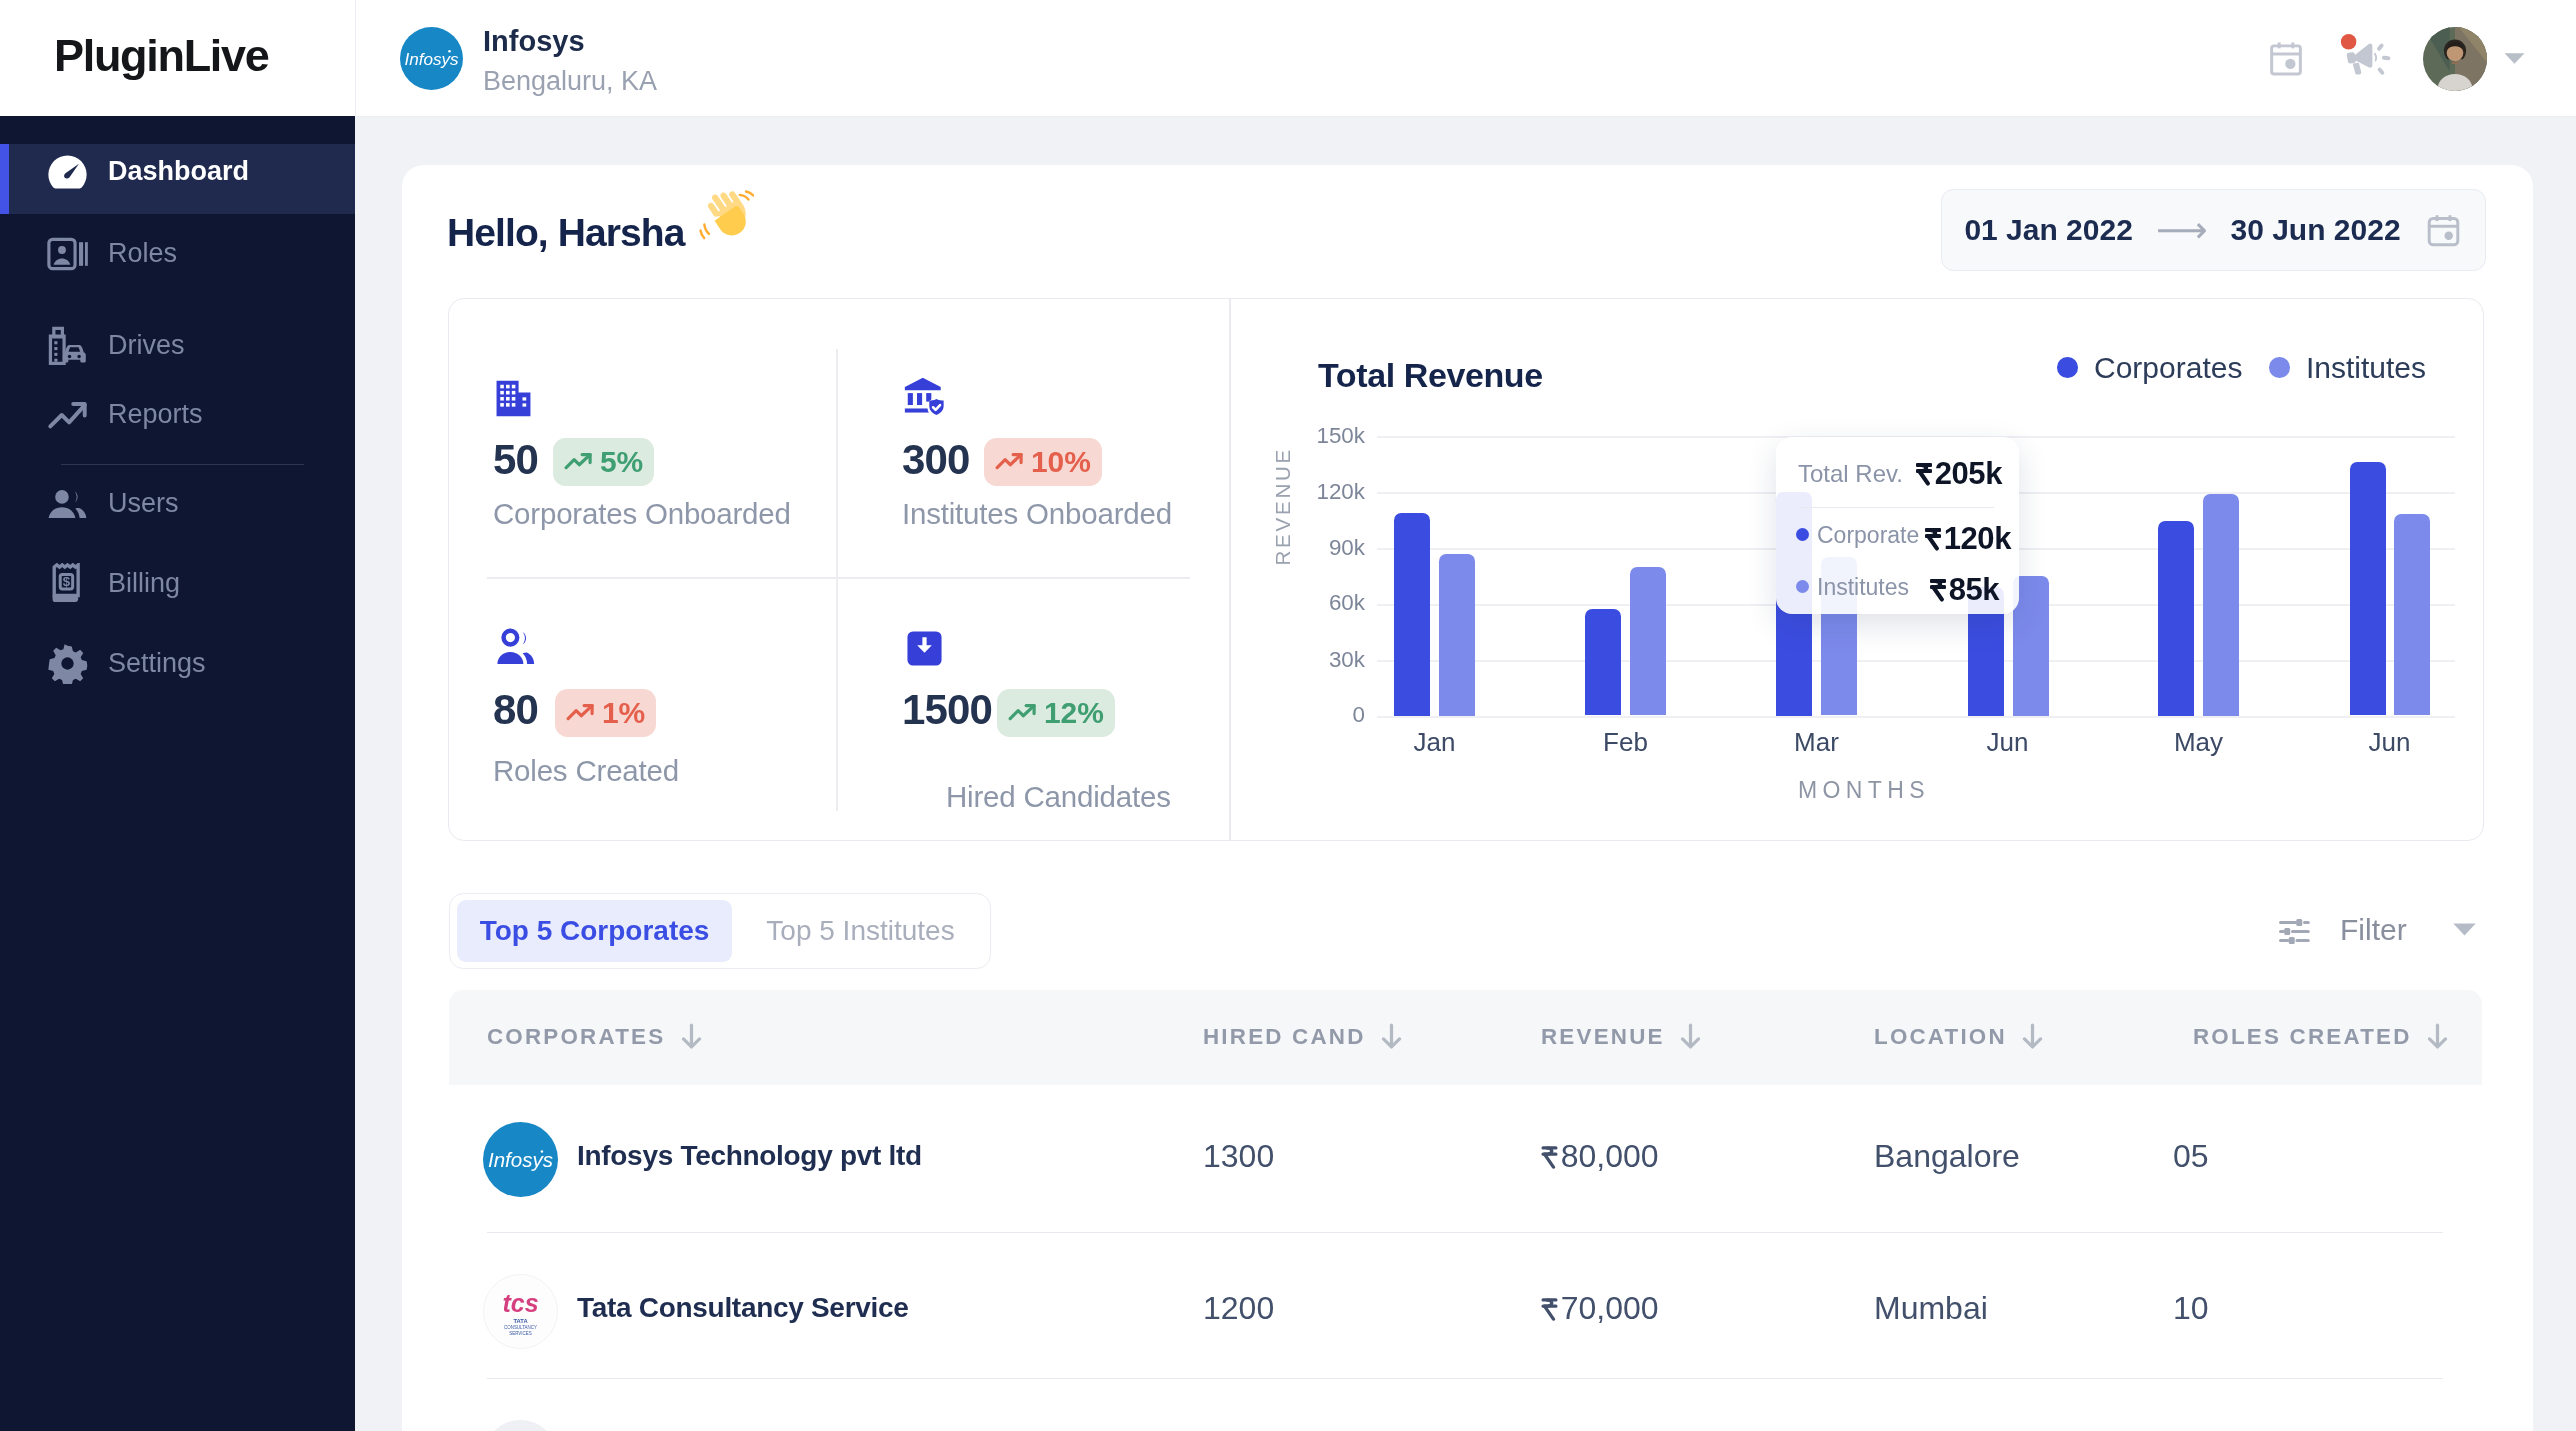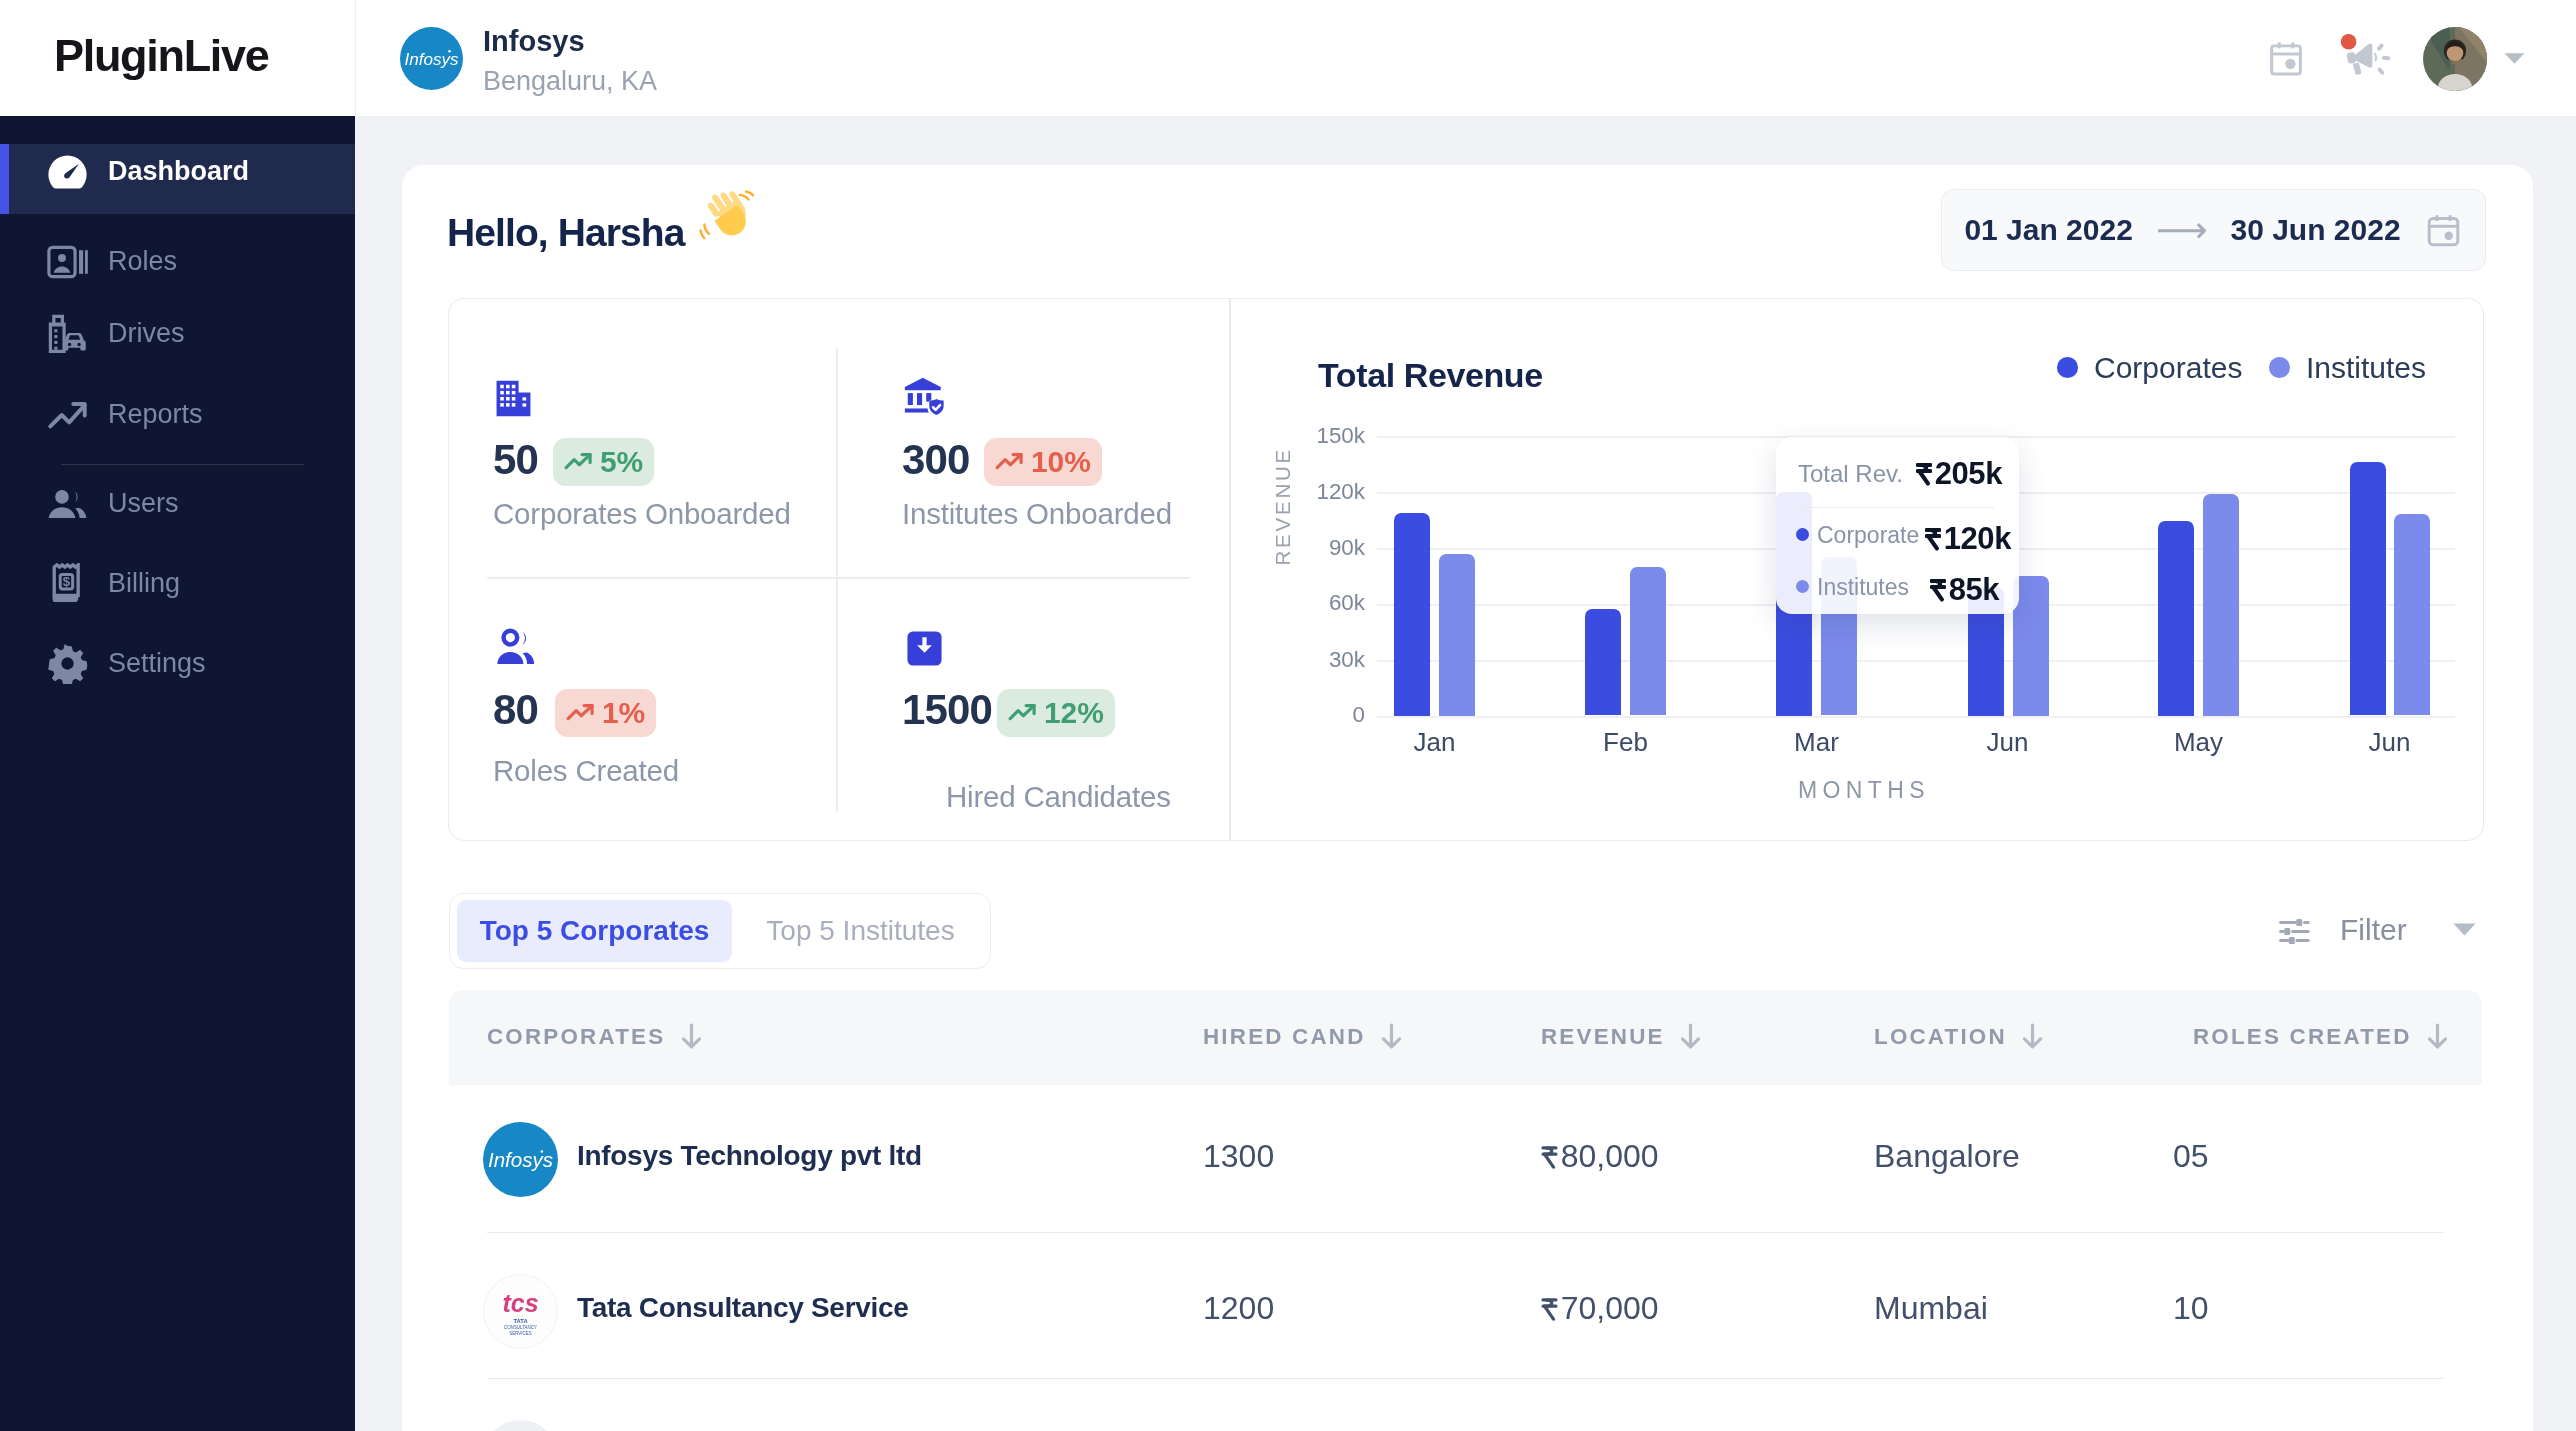--- a/index.html
+++ b/index.html
@@ -357,33 +357,33 @@
 <div class="abs active-bar"></div>
 <div class="abs mitem" style="top:144px;">
     <span class="mico">
       <svg width="43" height="38" viewBox="0 0 24 21">
 <path fill="#fff" d="M12 .8C5.8.8.8 5.8.8 12c0 2.9 1.1 5.6 2.9 7.6.3.3.7.5 1.1.5h14.4c.4 0 .8-.2 1.1-.5 1.8-2 2.9-4.7 2.9-7.6C23.2 5.8 18.2.8 12 .8z"></path>
 <path fill="#1f2a4e" d="m10.4 13.9c.8.7 2 .6 2.7-.2l5.6-8.1-7.9 5.6c-.9.6-1 1.9-.4 2.7z"></path>
 </svg>
     </span>
     <span class="mtext" style="color:#fff;font-weight:600;">Dashboard</span>
   </div>
-<div class="abs mitem" style="top:234px;">
+<div class="abs mitem" style="top:226px;">
     <span class="mico">
       <svg width="45" height="38" viewBox="0 0 26 21" fill="none" stroke="#7e87a3" stroke-width="2">
 <rect x="1.2" y="1.2" width="16.6" height="18.6" rx="2.4"></rect>
 <circle cx="9.5" cy="8" r="2.5" fill="#7e87a3" stroke="none"></circle>
 <path d="M4.2 17.3c.8-2.6 2.9-4 5.3-4s4.5 1.4 5.3 4z" fill="#7e87a3" stroke="none"></path>
 <line x1="21.6" y1="3" x2="21.6" y2="18" stroke-width="2.6"></line>
 <line x1="25" y1="3" x2="25" y2="18" stroke-width="1.8"></line>
 </svg>
     </span>
     <span class="mtext">Roles</span>
   </div>
-<div class="abs mitem" style="top:306px;padding-left:12px;">
+<div class="abs mitem" style="top:318px;padding-left:12px;">
     <span class="mico">
       <svg width="43" height="41" viewBox="0 0 24 23" fill="#7e87a3">
 <path d="M2 6h8v16H2z M4 1.5h5v5H4z" fill="none" stroke="#7e87a3" stroke-width="1.9"></path>
 <rect x="4.3" y="9" width="1.8" height="1.8"></rect>
         <rect x="4.3" y="12.4" width="1.8" height="1.8"></rect>
         <rect x="4.3" y="15.8" width="1.8" height="1.8"></rect>
         <rect x="4.3" y="19.2" width="1.8" height="1.8"></rect>
 <path d="M10.5 15.5c.3-1.3.8-2.8 1.4-3.6.3-.4.8-.7 1.3-.7h5.6c.5 0 1 .3 1.3.7.6.8 1.1 2.3 1.4 3.6.7.2 1.2.8 1.2 1.6v3.4c0 .6-.4 1-1 1h-1.2c-.6 0-1-.4-1-1v-.6h-7v.6c0 .6-.4 1-1 1h-1.2c-.6 0-1-.4-1-1v-3.4c0-.8.5-1.4 1.2-1.6z"></path>
 <path d="M12.6 15.2h6.8c-.3-1.1-.6-2.1-1-2.7h-4.8c-.4.6-.7 1.6-1 2.7z" fill="#0e1631"></path>
 <circle cx="13.2" cy="17.9" r="1" fill="#0e1631"></circle>

